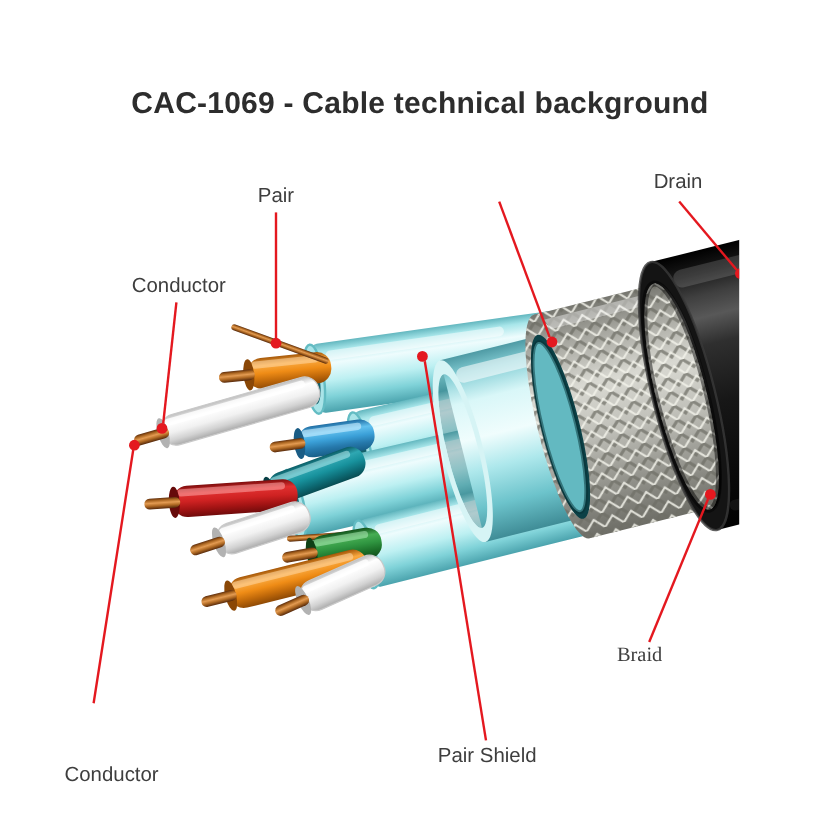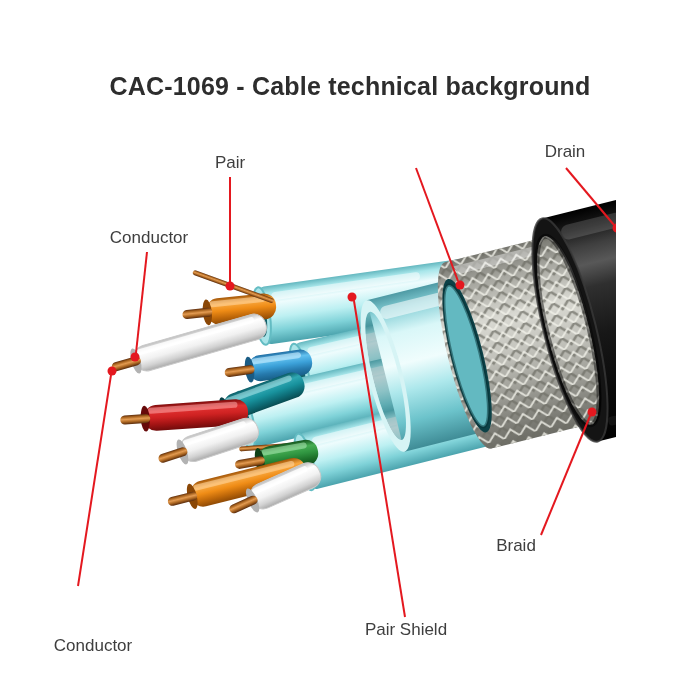--- a/index.html
+++ b/index.html
@@ -259,15 +259,15 @@
     </g>
   </svg>
 
   <div class="title">CAC-1069 - Cable technical background</div>
 
   <div class="lbl" style="left:230px;top:153px;">Pair</div>
   <div class="lbl" style="left:565px;top:142px;">Drain</div>
   <div class="lbl" style="left:149px;top:228px;">Conductor</div>
   <div class="lbl" style="left:93px;top:594px;margin-top:42px;">Conductor</div>
   <div class="lbl" style="left:406px;top:620px;text-align:center;">Pair Shield</div>
-  <div class="lbl" style="left:516px;top:536px;">Braid</div>
+  <div class="lbl" style="left:533px;top:536px;font-family:Liberation Serif, serif;">Braid</div>
 
 </div>
 
 </body></html>

